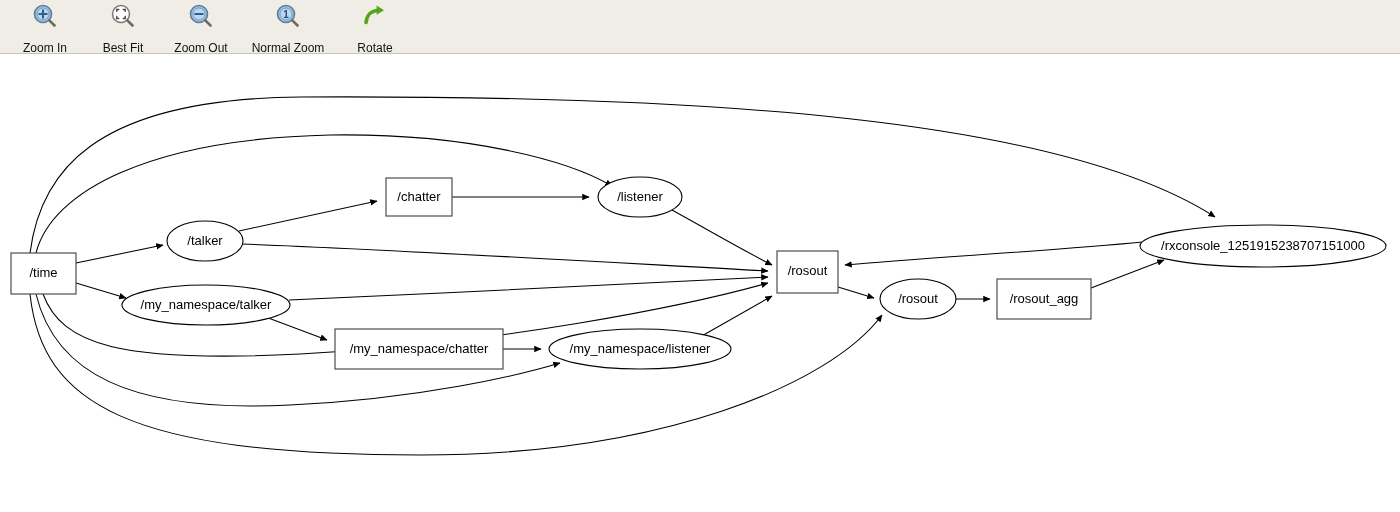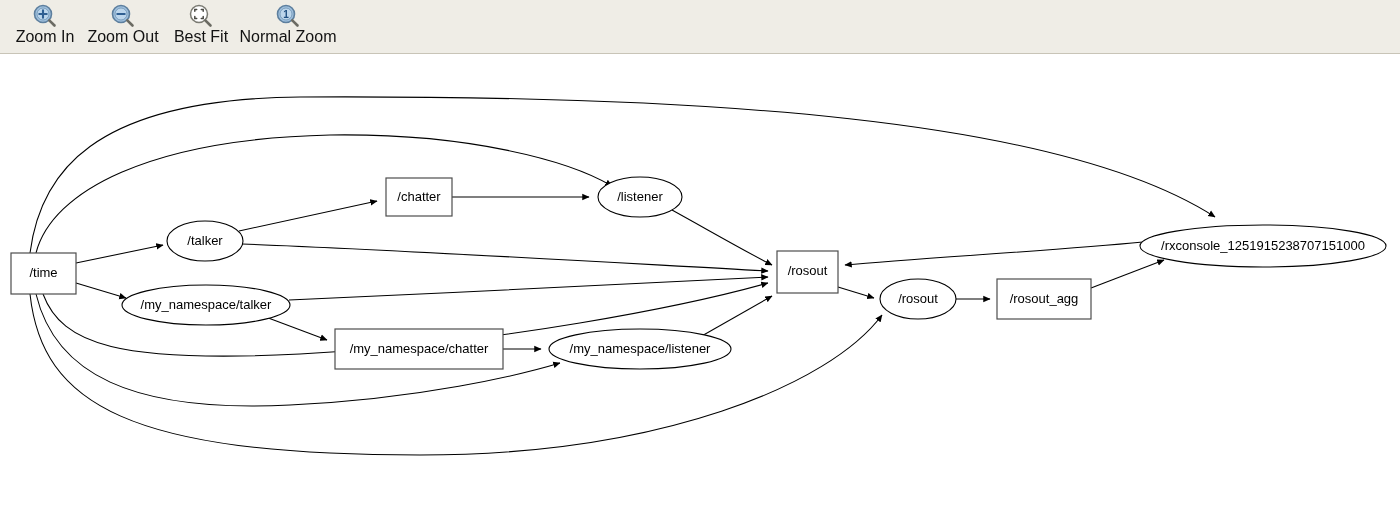--- a/index.html
+++ b/index.html
@@ -42,23 +42,23 @@
     background: transparent;
     border: none;
     color: #101010;
   }
   .tool-btn .ticon {
     width: 26px; height: 26px;
     display: block;
     line-height: 0;
   }
   .tool-btn .tlabel {
-    font-size: 16px;
+    font-size: 12px;
     line-height: 14px;
-    margin-top: 1px;
+    margin-top: 12px;
     white-space: nowrap;
     color: #121212;
     text-align: center;
   }
   .tool-btn.wide { width: 96px; }
 
   
   #graph {
     position: absolute;
     left: 0; top: 55px;
@@ -101,52 +101,61 @@
         <path d="M11 7.3v7.4M7.3 11h7.4" stroke="#2f5f92" stroke-width="2.1" stroke-linecap="round"></path>
         <path d="M17.3 17.3l5.2 5.2" stroke="#6b6b63" stroke-width="2.6" stroke-linecap="round"></path>
       </svg>
     </span>
     <span class="tlabel">Zoom In</span>
   </button>
 
   <button class="tool-btn">
     <span class="ticon">
       <svg width="26" height="26" viewBox="0 0 26 26">
+        <circle cx="11" cy="11" r="8.5" fill="#ffffff" stroke="#7b7b73" stroke-width="1.5"></circle>
+        <path d="M6.8 8.2V6.4h1.9M13.3 6.4h1.9v1.8M15.2 13.6v1.9h-1.9M8.7 15.5H6.8v-1.9" fill="none" stroke="#4a4a44" stroke-width="1.5" stroke-linecap="round"></path>
+        <path d="M17.3 17.3l5.2 5.2" stroke="#6b6b63" stroke-width="2.6" stroke-linecap="round"></path>
+      </svg>
+    </span>
+    <span class="tlabel">Best Fit</span>
+  </button>
+
+  <button class="tool-btn">
+    <span class="ticon">
+      <svg width="26" height="26" viewBox="0 0 26 26">
         <circle cx="11" cy="11" r="8.5" fill="#9fc0de" stroke="#5d7f9e" stroke-width="1.6"></circle>
         <circle cx="11" cy="11" r="6" fill="#bcd6ec" stroke="#6f93b2" stroke-width="0.8"></circle>
         <path d="M7.3 11h7.4" stroke="#2f5f92" stroke-width="2.1" stroke-linecap="round"></path>
         <path d="M17.3 17.3l5.2 5.2" stroke="#6b6b63" stroke-width="2.6" stroke-linecap="round"></path>
       </svg>
     </span>
     <span class="tlabel">Zoom Out</span>
   </button>
 
-  <button class="tool-btn">
-    <span class="ticon">
-      <svg width="26" height="26" viewBox="0 0 26 26">
-        <circle cx="11" cy="11" r="8.5" fill="#ffffff" stroke="#7b7b73" stroke-width="1.5"></circle>
-        <path d="M6.8 8.2V6.4h1.9M13.3 6.4h1.9v1.8M15.2 13.6v1.9h-1.9M8.7 15.5H6.8v-1.9" fill="none" stroke="#4a4a44" stroke-width="1.5" stroke-linecap="round"></path>
-        <path d="M17.3 17.3l5.2 5.2" stroke="#6b6b63" stroke-width="2.6" stroke-linecap="round"></path>
-      </svg>
-    </span>
-    <span class="tlabel">Best Fit</span>
-  </button>
-
   <button class="tool-btn wide">
     <span class="ticon">
       <svg width="26" height="26" viewBox="0 0 26 26">
         <circle cx="11" cy="11" r="8.5" fill="#9fc0de" stroke="#5d7f9e" stroke-width="1.6"></circle>
         <circle cx="11" cy="11" r="6" fill="#bcd6ec" stroke="#6f93b2" stroke-width="0.8"></circle>
         <text x="11" y="15.2" font-family="Liberation Sans, sans-serif" font-size="10" font-weight="bold" fill="#1f4f82" text-anchor="middle">1</text>
         <path d="M17.3 17.3l5.2 5.2" stroke="#6b6b63" stroke-width="2.6" stroke-linecap="round"></path>
       </svg>
     </span>
     <span class="tlabel">Normal Zoom</span>
   </button>
 
+  <button class="tool-btn">
+    <span class="ticon">
+      <svg width="26" height="26" viewBox="0 0 26 26">
+        <path d="M4 19.5C4.8 11.5 10 7.2 17.2 7.2" fill="none" stroke="#55a51c" stroke-width="3.6" stroke-linecap="round"></path>
+        <path d="M14.6 2.6l7.4 4.6-7.4 4.6z" fill="#55a51c"></path>
+      </svg>
+    </span>
+    <span class="tlabel">Rotate</span>
+  </button>
 
 </div>
 
 <div id="graph">
   <svg width="1400" height="457" viewBox="0 0 1400 457">
     <defs>
       <marker id="ah" viewBox="0 0 10 10" refX="9.2" refY="5" markerWidth="7" markerHeight="7" orient="auto-start-reverse">
         <path d="M0 0.6 L10 5 L0 9.4 z" fill="#000000"></path>
       </marker>
     </defs>

